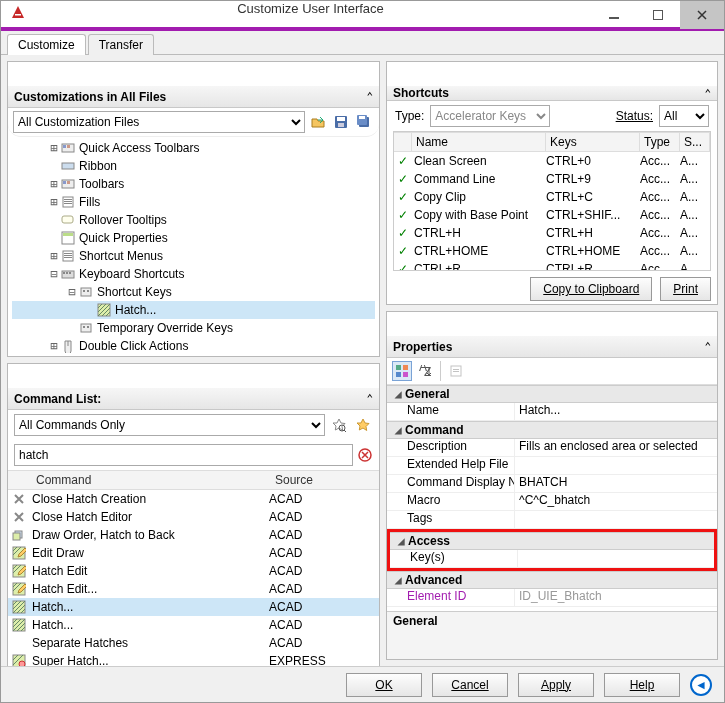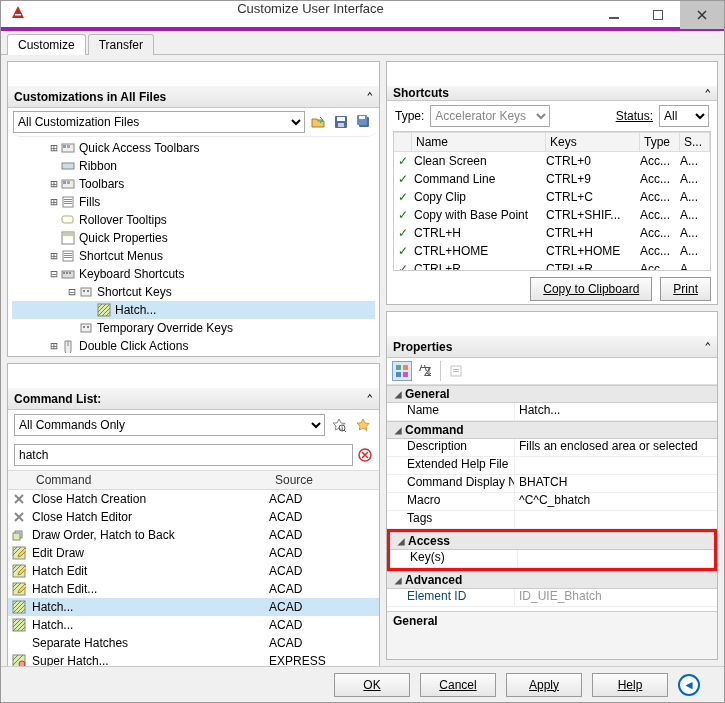--- a/index.html
+++ b/index.html
@@ -65,21 +65,21 @@
 .prop-toolbar { padding:3px 5px; border-bottom:1px solid #ddd; display:flex; gap:3px;}
 .prop-grid { flex:1; overflow:auto;}
 .prop-cat { background:#e8e8e8; height:18px; display:flex; align-items:center; font-weight:bold; padding-left:4px; border-top:1px solid #ccc; border-bottom:1px solid #ccc;}
 .prop-cat .tw { width:14px; text-align:center; font-family:monospace; font-weight:normal; color:#555;}
 .prop-item { display:flex; height:18px; border-bottom:1px solid #eee;}
 .prop-item .k { width:128px; padding-left:20px; border-right:1px solid #eee; overflow:hidden; white-space:nowrap;}
 .prop-item .v { flex:1; padding-left:4px; white-space:nowrap; overflow:hidden;}
 .prop-desc { height:48px; border-top:1px solid #ccc; background:#f4f4f4;}
 .prop-desc-hdr { font-weight:bold; padding:2px 6px;}
 
-.btnbar { height:36px; border-top:1px solid #ccc; display:flex; align-items:center; justify-content:flex-end; gap:10px; padding:0 24px; background:#f0f0f0;}
+.btnbar { height:36px; border-top:1px solid #ccc; display:flex; align-items:center; justify-content:flex-end; gap:10px; padding:0 12px; background:#f0f0f0;}
 .btnbar button.std { min-width:76px; text-decoration: underline; text-decoration-color: transparent;}
 .btnbar button.std .u { text-decoration: underline; }
 .rnd-help { width:22px; height:22px; border-radius:50%; border:2px solid #0066cc; background:#fff; display:flex; align-items:center; justify-content:center; color:#0066cc; font-weight:bold;}
 .red-box { border: 3px solid #e11; }
 
 svg { display:block; }
 </style>
 </head>
 <body>
 
@@ -619,21 +619,21 @@
                 <span class="k" style="">Key(s)</span>
                 <span class="v" style=""></span>
               </div>
             </div>
             <div>
               <div class="prop-cat">
                 <span class="tw">◢</span>
                 <span>Advanced</span>
               </div>
               <div class="prop-item">
-                <span class="k" style="color:#0c4a6e">Element ID</span>
+                <span class="k" style="color:#a21caf">Element ID</span>
                 <span class="v" style="color:#999">ID_UIE_Bhatch</span>
               </div>
             </div>
           </div>
         <div class="prop-desc">
           <div class="prop-desc-hdr">General</div>
         </div>
       </div>
     </div>
   </div>

